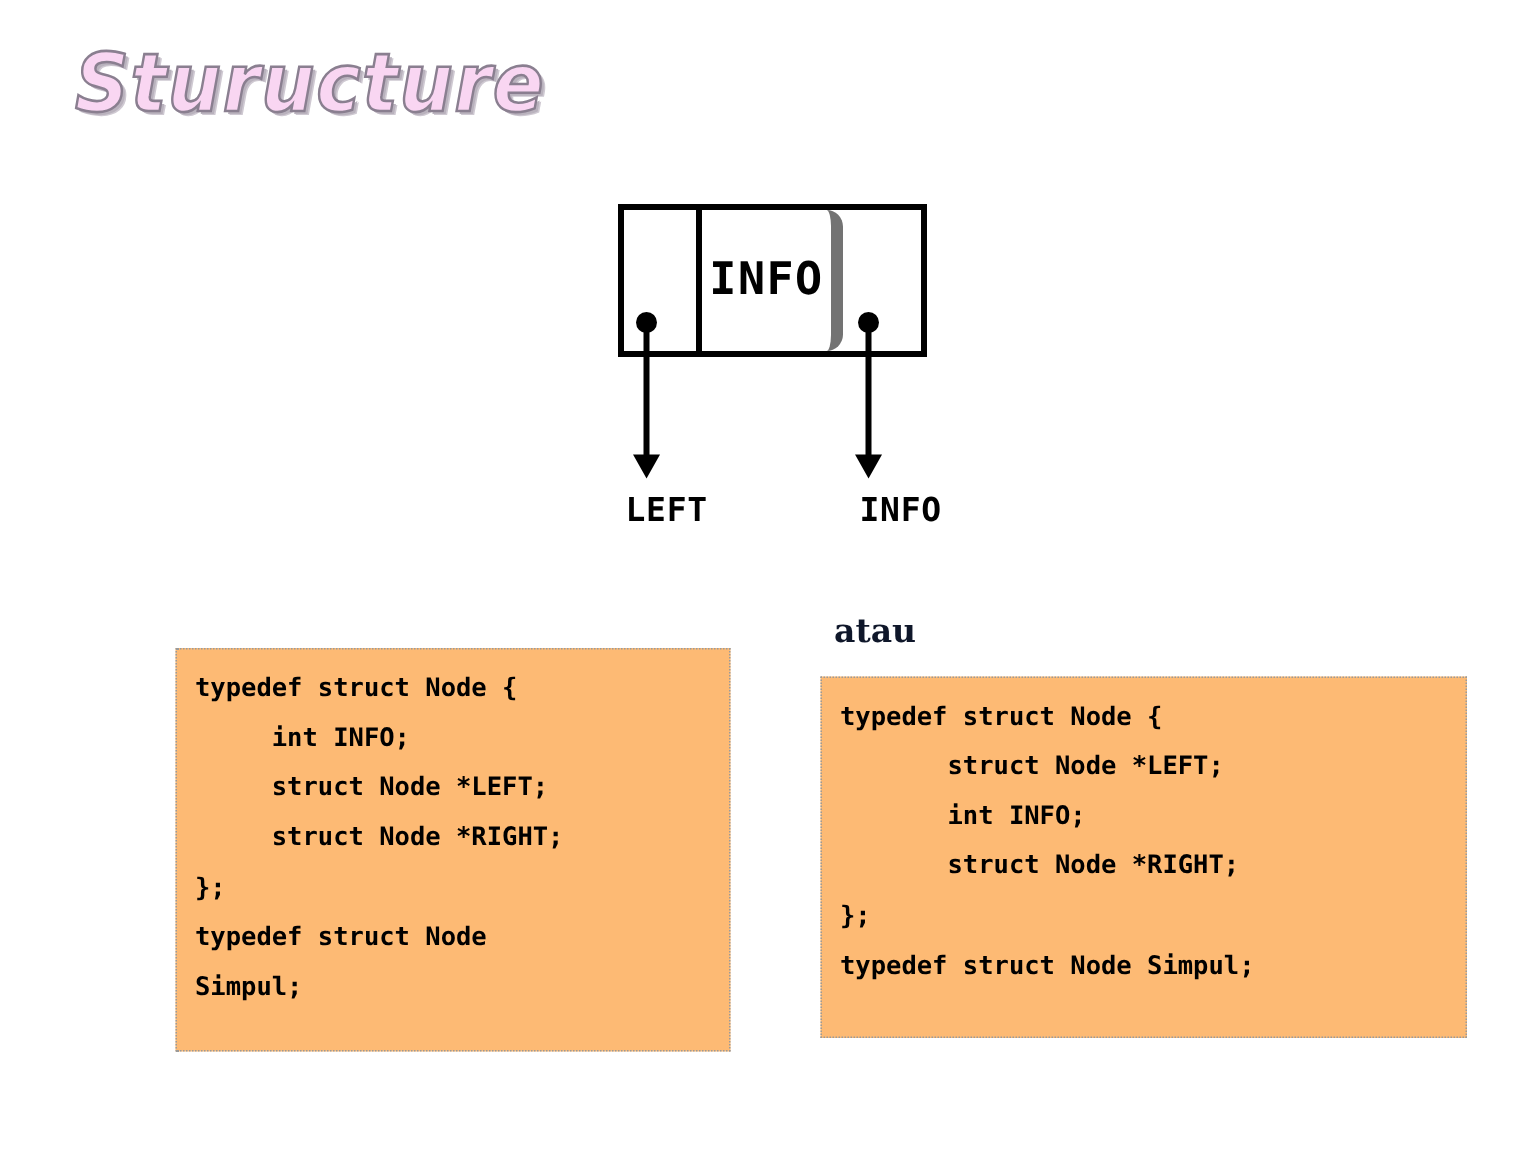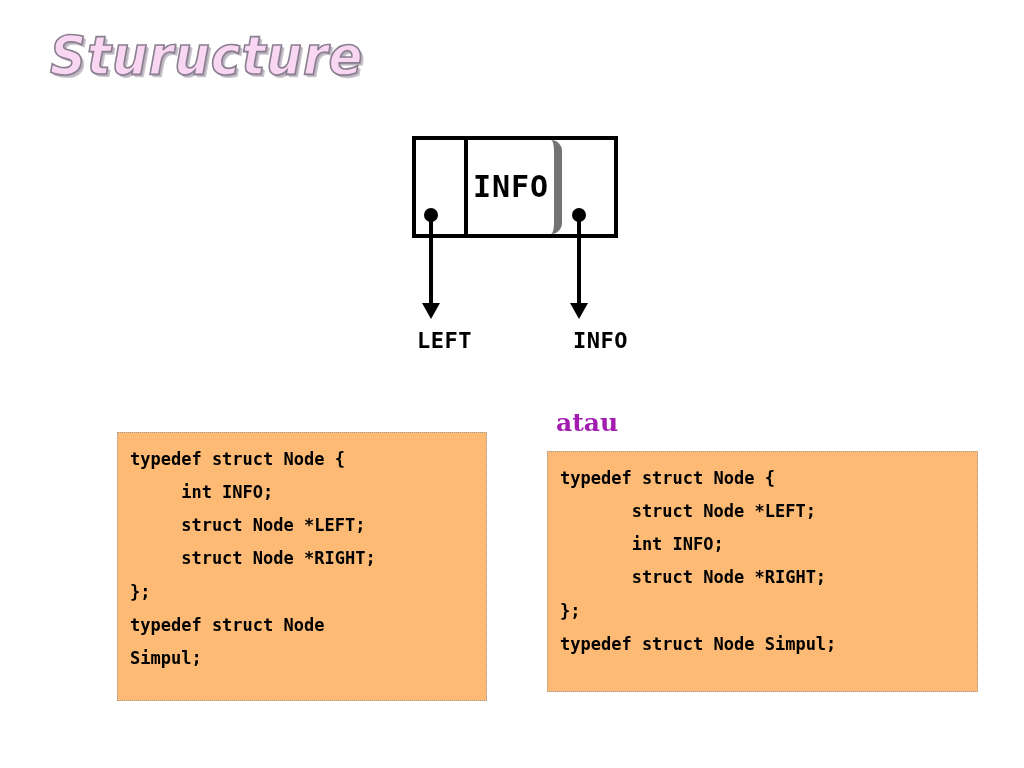--- a/index.html
+++ b/index.html
@@ -154,23 +154,23 @@
   #code-text-right {
     font-size: 17px;
     line-height: 1.95;
   }
 
   #atau-label {
     position: absolute;
     left: 556px;
     top: 408px;
     font-family: "DejaVu Serif", "Liberation Serif", serif;
-    font-size: 25px;
-    font-weight: 700;
-    color: #a21caf;
+    font-size: 22px;
+    font-weight: 700;
+    color: #0f172a;
     letter-spacing: 0px;
   }
 </style>
 </head>
 <body>
 
 <div id="slide-title">Sturucture</div>
 
 <div id="node-diagram">
 

